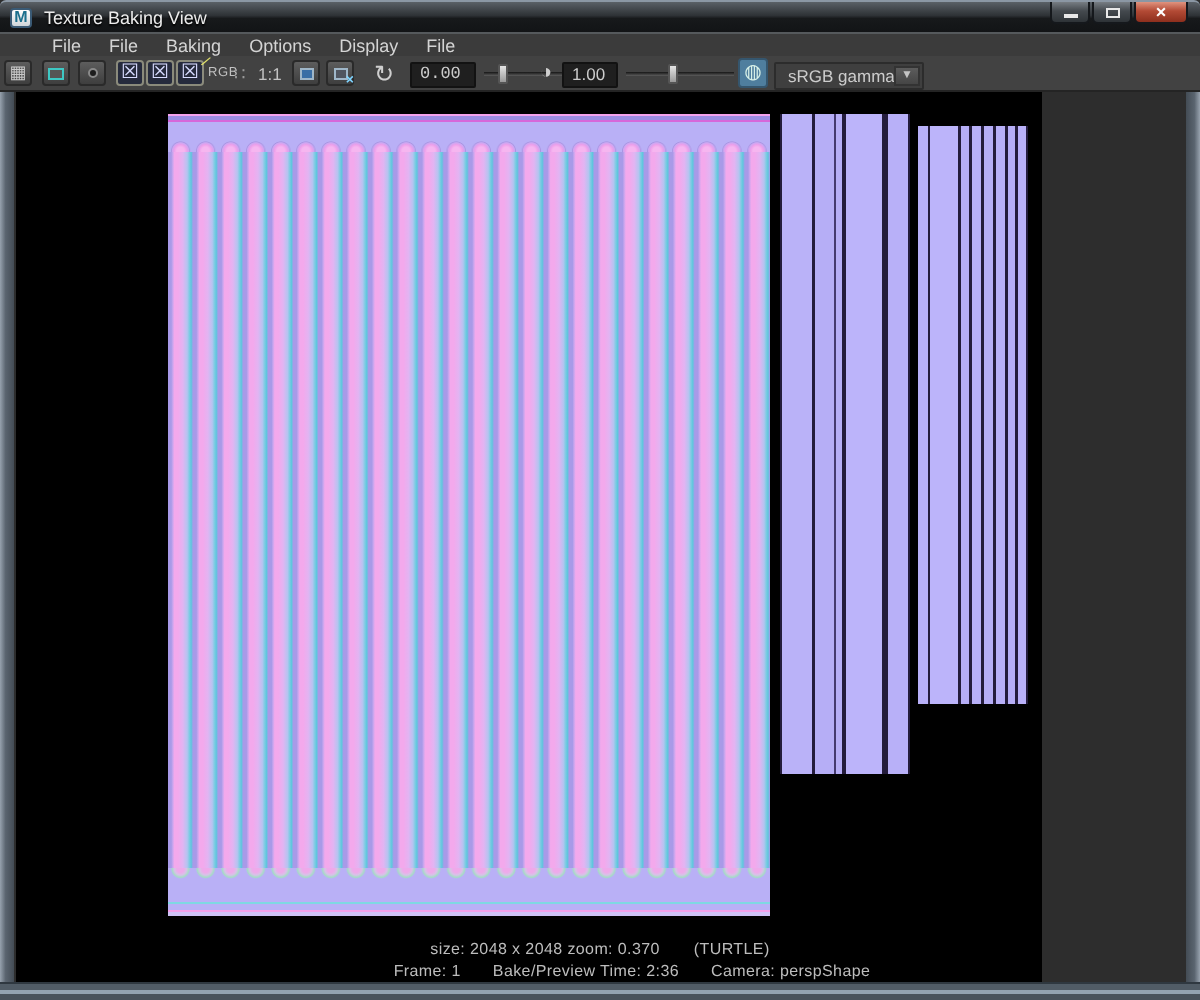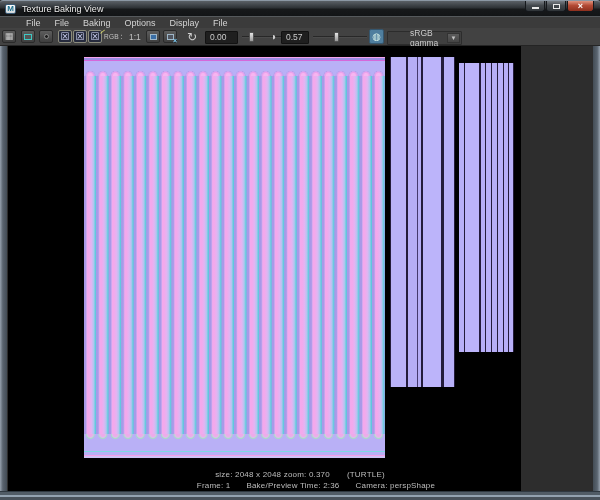--- a/index.html
+++ b/index.html
@@ -57,21 +57,21 @@
   .field{top:2.5px;height:13px;background:#1f1f1f;border:1px solid #121212;color:#cccccc;
     font-size:8.5px;display:flex;align-items:center;padding-left:4px;border-radius:1px;}
   .slider{top:4px;height:10px;}
   .slider .track{position:absolute;left:0;right:0;top:4px;height:2px;
     background:linear-gradient(#161616,#5d5d5d);}
   .slider .handle{position:absolute;top:0;width:5px;height:10px;background:linear-gradient(#e4e4e4,#9a9a9a);
     border:1px solid #555;border-radius:1px;}
   .gammabtn{top:1px;width:15px;height:15px;background:var(--accent);border:1px solid #35566e;
     border-radius:2px;color:#d9f2e9;font-size:10px;display:flex;align-items:center;justify-content:center;line-height:1;}
   .dropdown{top:2.5px;width:75px;height:14px;background:#3f3f3f;border:1px solid #2c2c2c;
-    color:#cccccc;font-size:8.5px;display:flex;align-items:center;padding-left:22px;border-radius:1px;}
+    color:#cccccc;font-size:8.5px;display:flex;align-items:center;padding-left:6px;border-radius:1px;}
   .dropdown .arrowbox{position:absolute;right:1px;top:1px;width:13px;height:10.5px;
     background:linear-gradient(#5c5c5c,#454545);border:1px solid #333;display:flex;align-items:center;
     justify-content:center;font-size:6px;color:#c4c4c4;}
 
   
   .viewport{position:absolute;left:0;top:46px;width:600px;height:445px;background:var(--viewport);}
   .canvas{position:absolute;left:8px;top:0;width:513px;height:445px;background:var(--canvas);}
   .frame-side{position:absolute;top:0;width:7px;height:445px;}
   .frame-side.left{left:0;background:linear-gradient(90deg,#97a2ae,#5a646f 40%,#434c55);}
   .frame-side.right{right:0;background:linear-gradient(90deg,#434c55,#5a646f 60%,#97a2ae);}
@@ -175,29 +175,29 @@
     <div class="tbi" style="left:146px;">
         <span class="frame-blue"></span>
       </div>
     <div class="tbi" style="left:163px;">
       <span class="frame-blue" style="background:#50555f;"></span>
       <span class="badge xmark">×</span>
     </div>
 
     <span class="tbi plain" style="left:185px;">↻</span>
 
-    <div class="field" style="left:205px;width:33px;">0.00</div>
+    <div class="field" style="left:205px;width:33px;font-family:Liberation Mono, monospace;">0.00</div>
     <div class="slider" style="left:242px;width:46px;">
       <span class="track"></span>
       <span class="handle" style="left:7px;"></span>
     </div>
 
     <span class="tbi plain" style="left:266px;font-size:10px;">◑</span>
 
-    <div class="field" style="left:281px;width:28px;">0.57</div>
+    <div class="field" style="left:281px;width:28px;">1.00</div>
     <div class="slider" style="left:313px;width:54px;">
       <span class="track"></span>
       <span class="handle" style="left:21px;"></span>
     </div>
 
     <div class="gammabtn" style="left:369px;">
         <span>◍</span>
       </div>
 
     <div class="dropdown" style="left:387px;">

